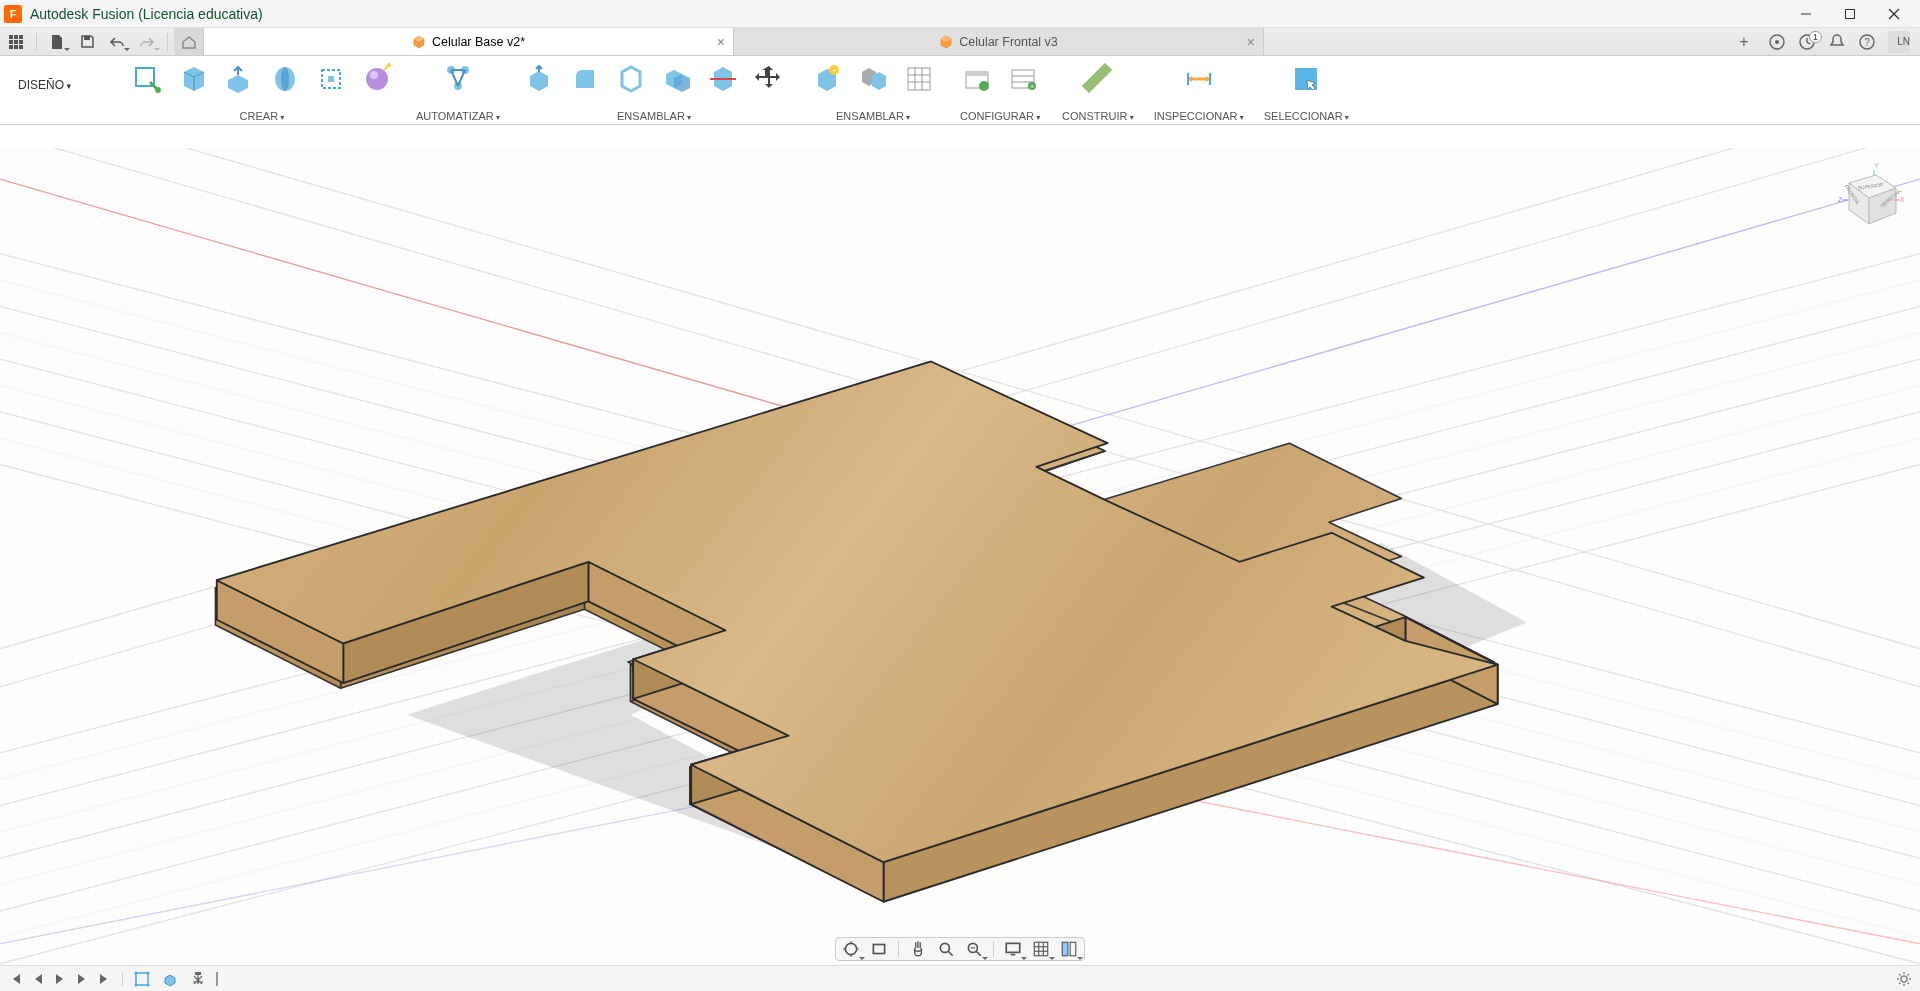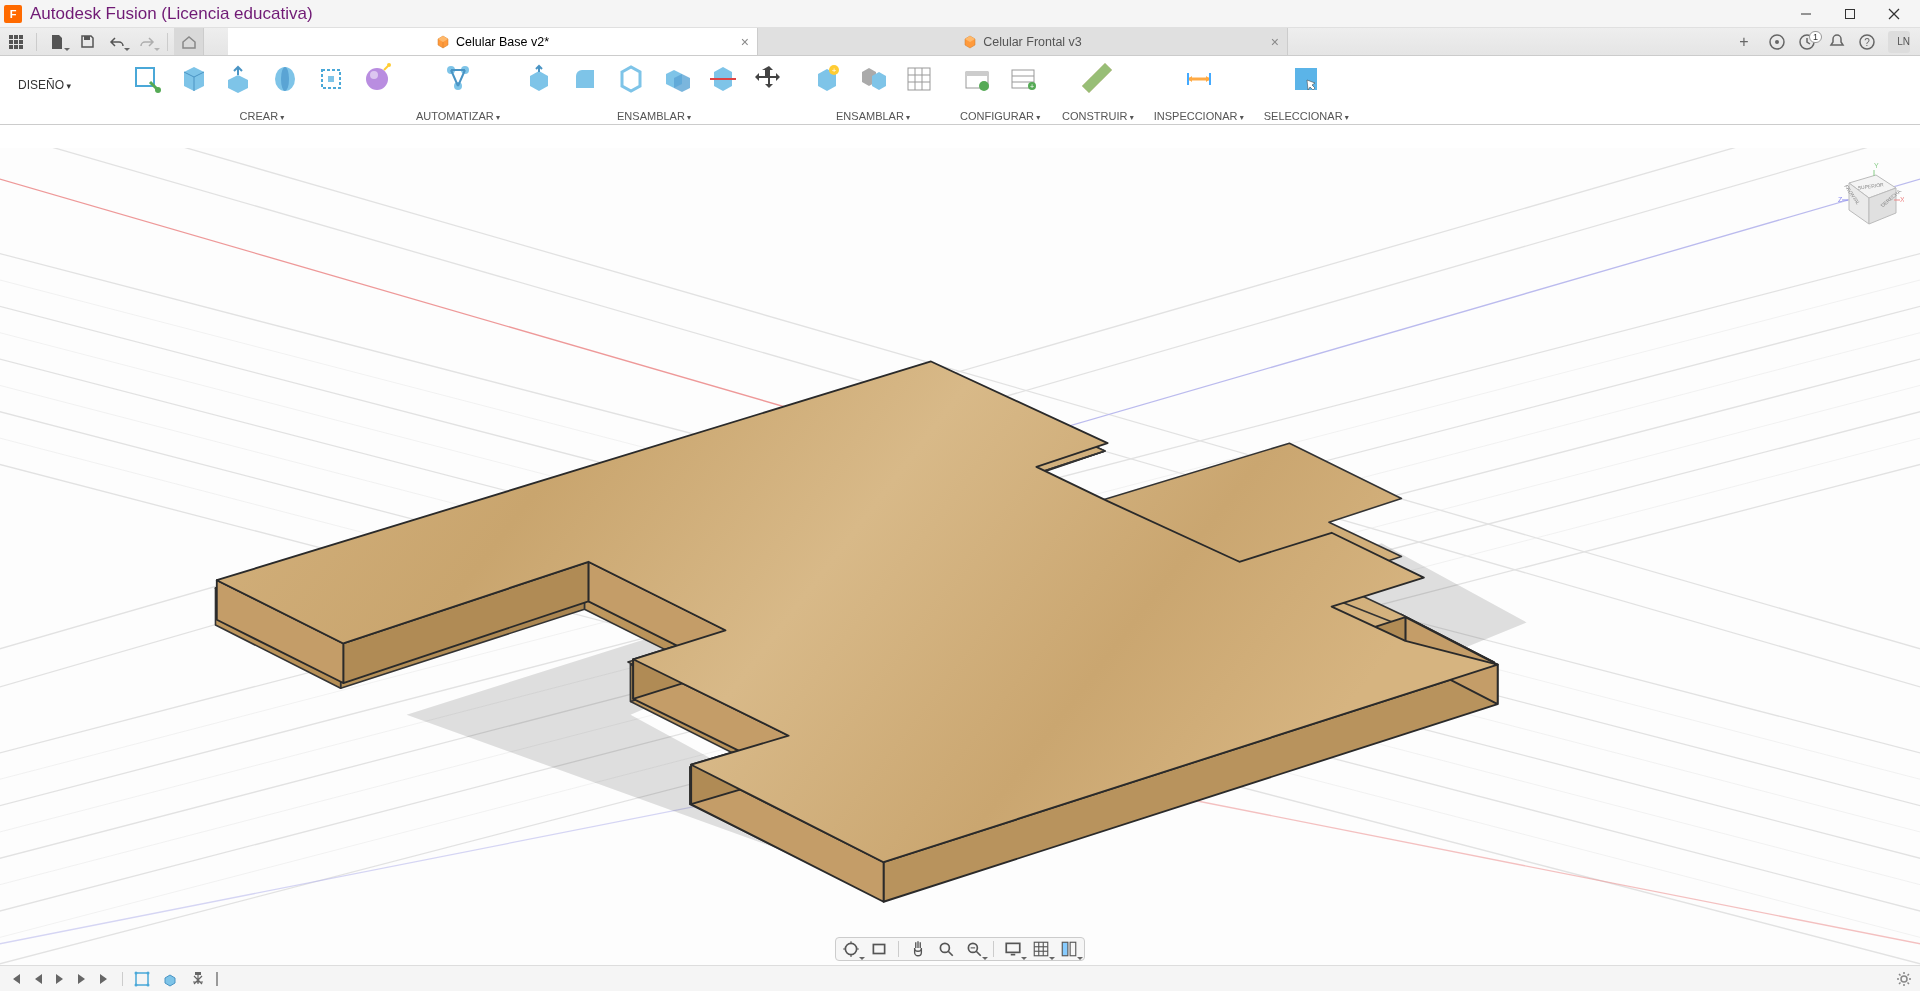--- a/index.html
+++ b/index.html
@@ -1,35 +1,35 @@
 <!DOCTYPE html>
 <html><head>
 <meta charset="utf-8">
 <style>
 * { margin: 0; padding: 0; box-sizing: border-box; font-family: "Segoe UI", Arial, sans-serif; }
 html, body { width: 100%; height: 100%; overflow: hidden; background: #fff; }
 
 
 .titlebar { height: 28px; background: #f5f5f5; display: flex; align-items: center; padding: 0 4px; border-bottom: 1px solid #e0e0e0; }
 .titlebar .appicon { width: 18px; height: 18px; background: #ff6a00; border-radius: 2px; margin-right: 8px; display:flex;align-items:center;justify-content:center;color:#fff;font-size:11px;font-weight:bold;}
-.titlebar .title { font-size: 17px; color: #701a75; }
+.titlebar .title { font-size: 14px; color: #14532d; }
 .titlebar .window-controls { margin-left: auto; display: flex; }
 .titlebar .wc { width: 44px; height: 28px; display: flex; align-items: center; justify-content: center; color:#333;}
 .titlebar .wc svg { width: 12px; height: 12px; }
 
 
 .qat-row { height: 28px; background: linear-gradient(#eeeeee,#e5e5e5); display: flex; align-items: stretch; border-bottom: 1px solid #ccc; }
 .qat { display: flex; align-items: center; padding: 0 6px; gap: 10px; }
 .qat .qbtn { width: 20px; height: 20px; display:flex; align-items:center; justify-content:center; color:#555; position:relative;}
 .qat .qbtn.caret::after{content:"";border-left:3px solid transparent;border-right:3px solid transparent;border-top:3px solid #666;position:absolute;bottom:1px;right:-3px;}
 .qat .sep { width:1px; height:18px; background:#ccc; }
 .home-tab { width: 30px; display:flex; align-items:center; justify-content:center; background:#d9d9d9; border-right:1px solid #ccc; color:#888;}
 .doc-tabs { flex:1; display:flex; align-items:stretch;}
 .doc-tab { flex:1; max-width: 530px; display:flex; align-items:center; justify-content:center; position:relative; font-size:12.5px; border-right:1px solid #ccc;}
-.doc-tab.active { background:#fff;margin-left:24px; }
+.doc-tab.active { background:#fff; }
 .doc-tab.inactive { background:#e0e0e0; color:#555;}
 .doc-tab .cube { width:14px; height:14px; margin-right:6px; }
 .doc-tab .close { position:absolute; right:8px; color:#888; font-size:14px;}
 .tab-add { width:28px; display:flex; align-items:center; justify-content:center; color:#666; font-size:16px;}
 .qat-right { display:flex; align-items:center; gap:12px; padding: 0 10px;}
 .qat-right .ico { width:18px; height:18px; color:#666; display:flex;align-items:center;justify-content:center; position:relative;}
 .badge { position:absolute; top:-2px; right:-6px; background:#fff;border:1px solid #999;border-radius:8px; font-size:9px; padding:0 3px; color:#333;}
 .avatar { width:22px; height:22px; border-radius:3px; background:#ddd; display:flex;align-items:center;justify-content:flex-end; font-size:10px; color:#555;}
 
 

